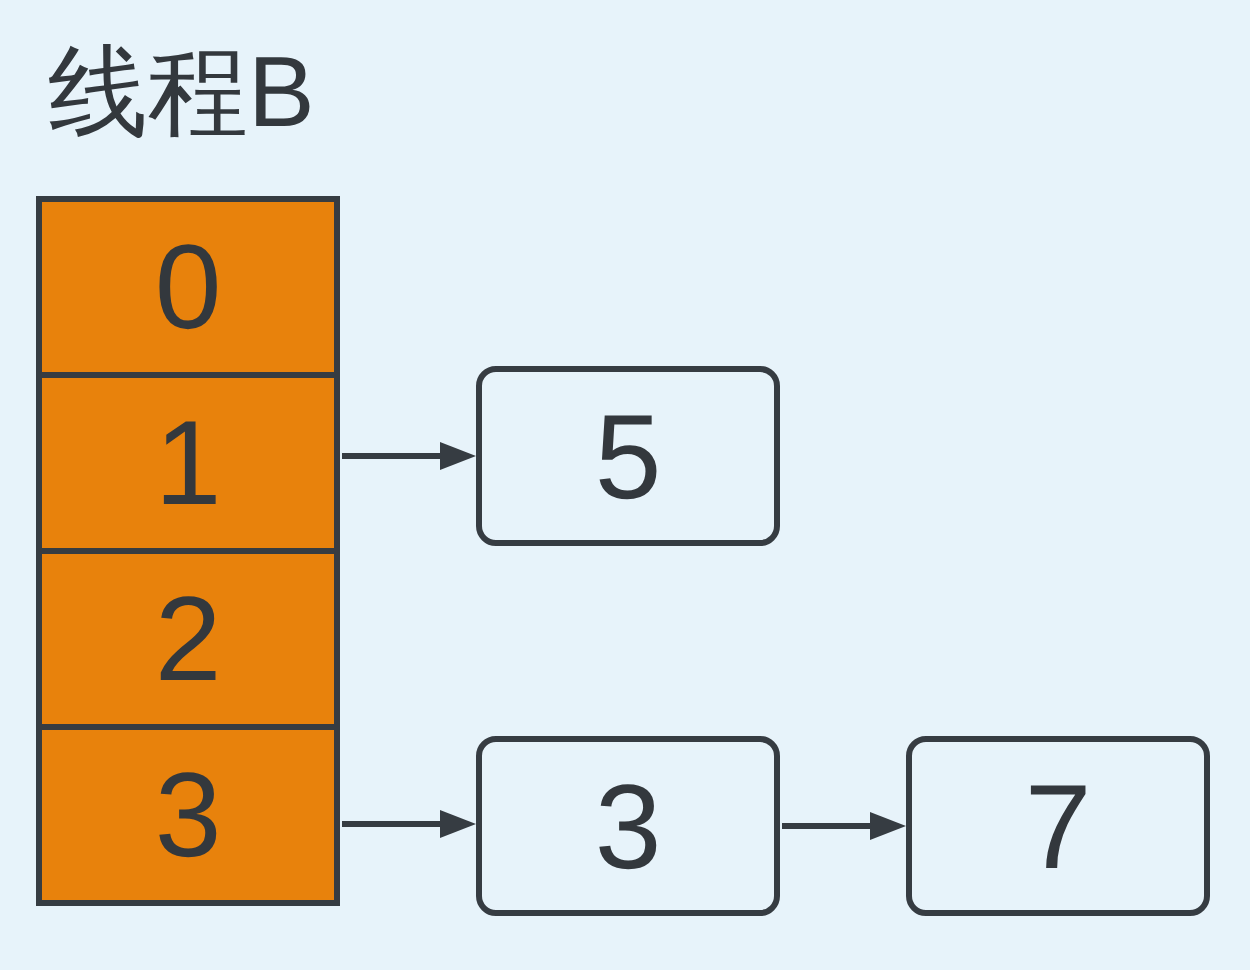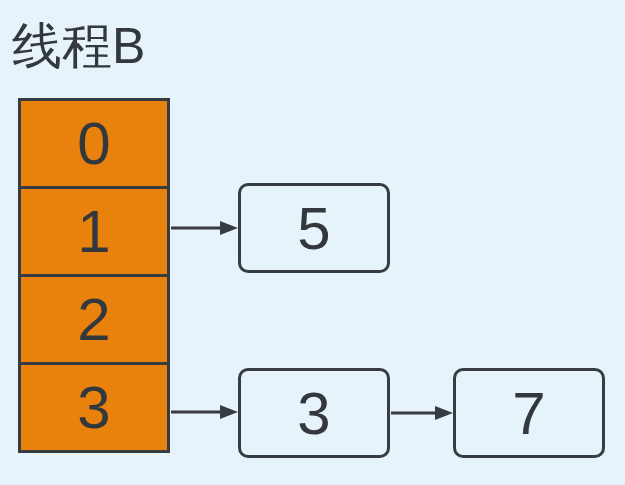--- a/index.html
+++ b/index.html
@@ -14,21 +14,21 @@
     font-family: "Liberation Sans", "DejaVu Sans", sans-serif;
   }
   .canvas {
     position: relative;
     width: 625px; height: 485px;
     background: var(--background);
     overflow: hidden;
   }
   .title {
     position: absolute;
-    left: 12px; top: 14px;
+    left: 24px; top: 14px;
     font-size: 50px;
     line-height: 64px;
     font-weight: 400;
     color: var(--text);
     white-space: nowrap;
   }
   .array {
     position: absolute;
     left: 18px; top: 98px;
     width: 152px; height: 355px;

